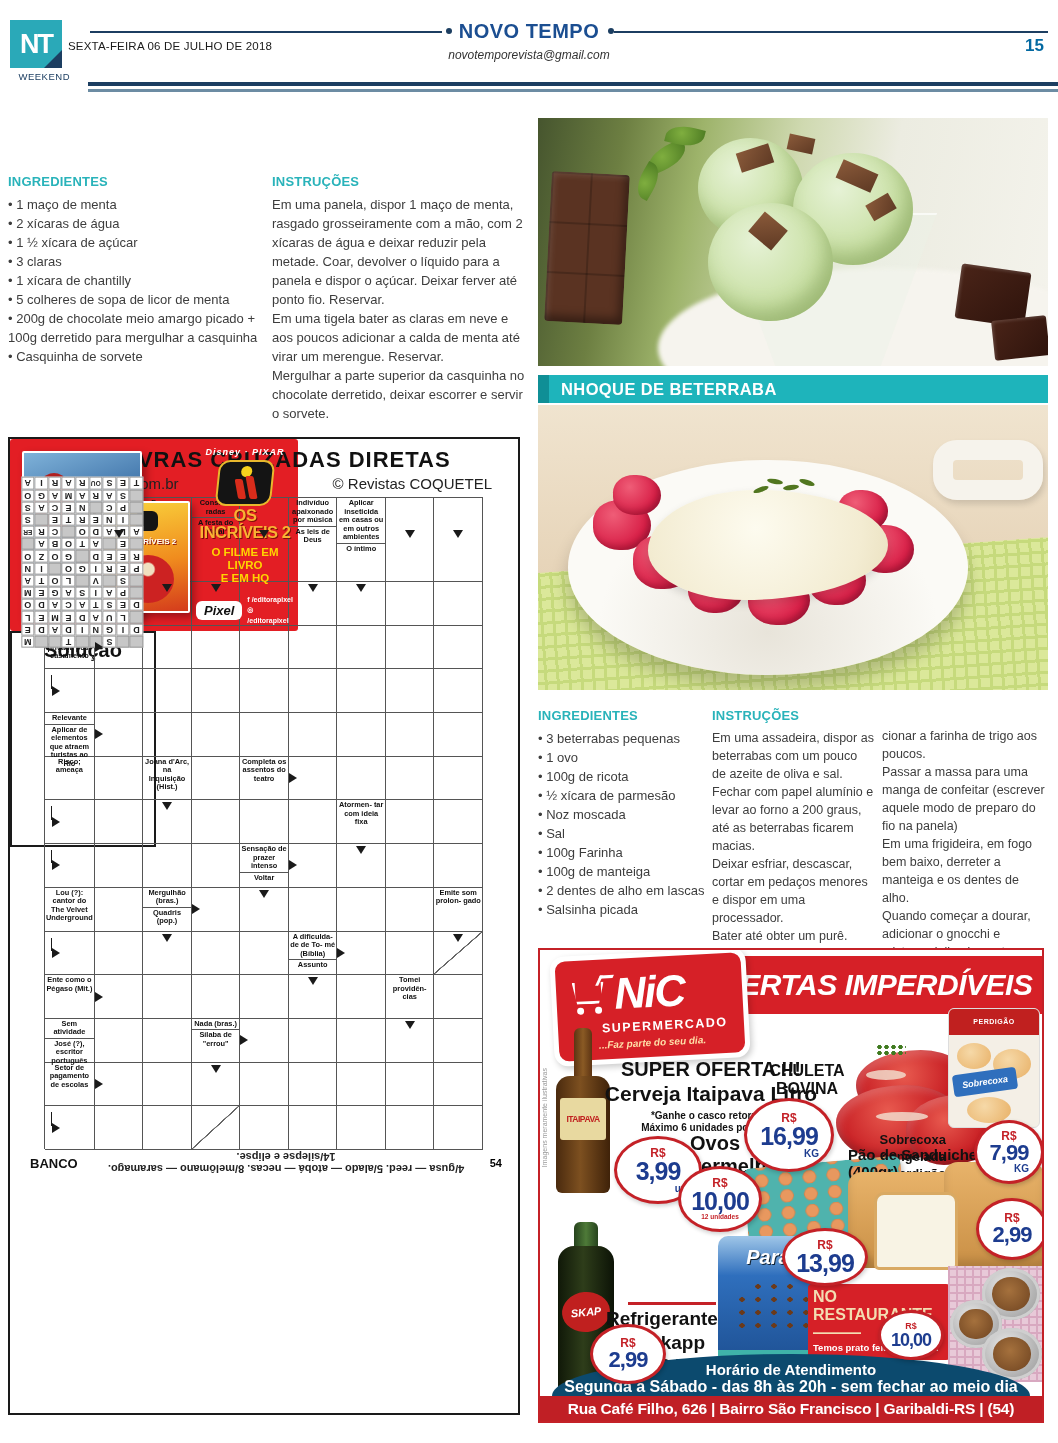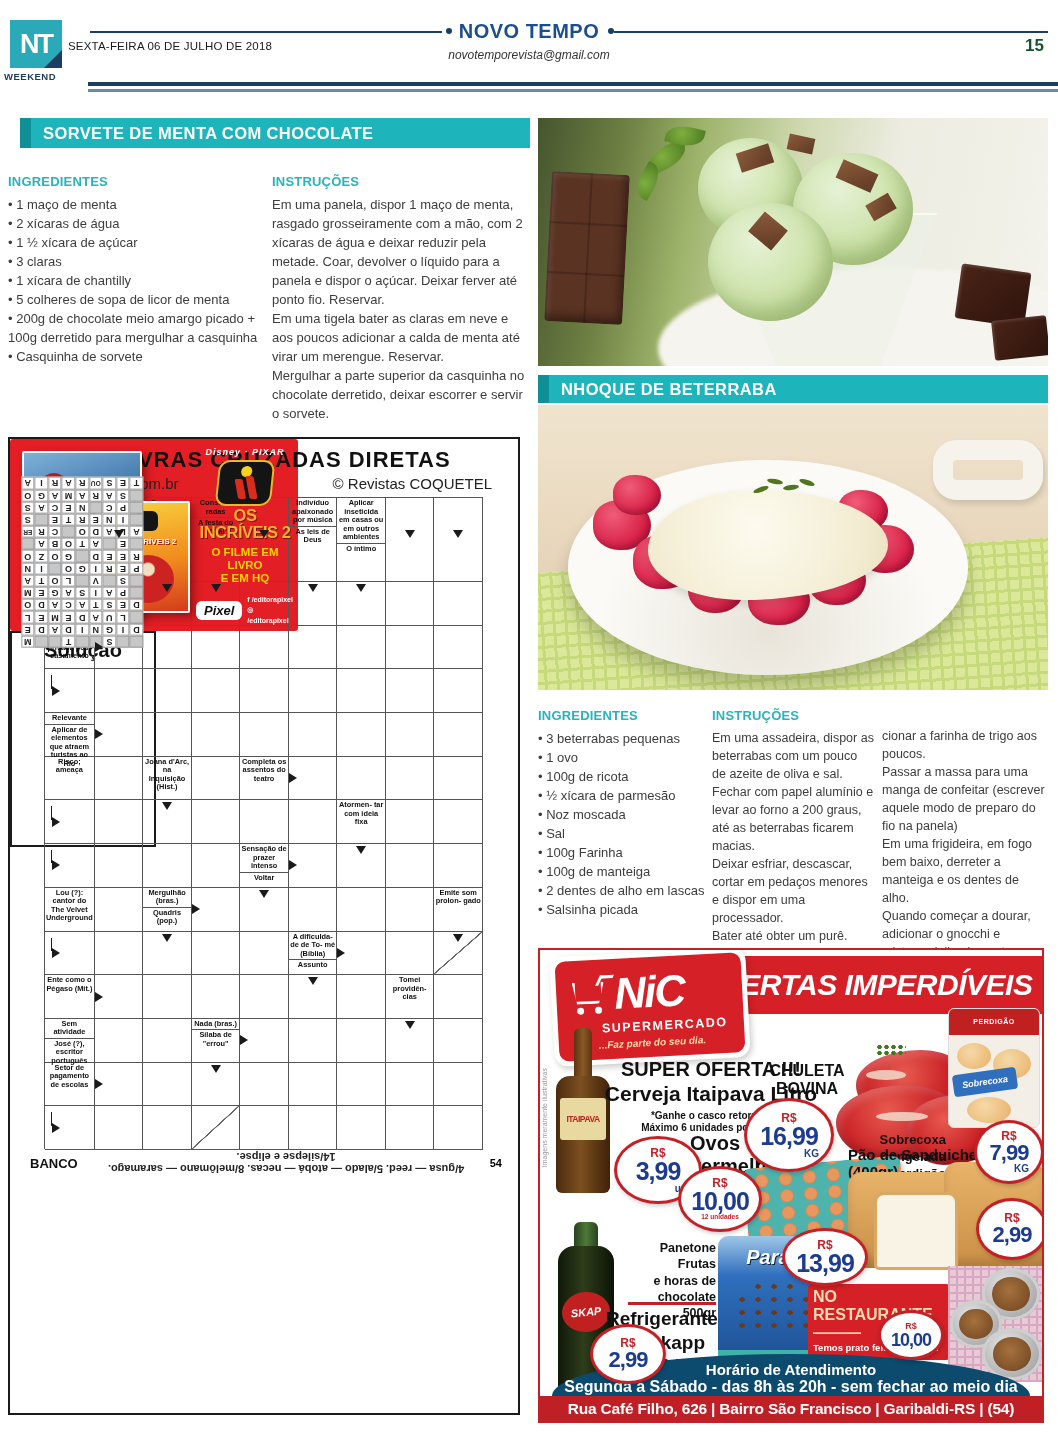--- a/index.html
+++ b/index.html
@@ -4,25 +4,25 @@
 <style>
   * { margin:0; padding:0; box-sizing:border-box; }
   body { background:#888; font-family:"Liberation Sans", sans-serif; }
   #page { position:relative; width:1058px; height:1443px; background:#fff; margin:0 auto; overflow:hidden; }
   .abs { position:absolute; }
 
   
   .logo-sq { left:10px; top:20px; width:52px; height:48px; background:#2aa9b8; color:#fff;
              font-weight:bold; font-size:27px; display:flex; align-items:center; justify-content:center; letter-spacing:-2px;}
   .logo-tri { left:44px; top:50px; width:0; height:0; border-left:18px solid transparent; border-bottom:18px solid #1c3e61; }
-  .logo-weekend { left:4px; top:71px; width:66px; text-align:left; font-size:9.5px; font-weight:700; color:#1c3e61; letter-spacing:.5px; }
+  .logo-weekend { left:4px; top:71px; width:66px; text-align:right; font-size:9.5px; font-weight:400; color:#1c3e61; letter-spacing:.5px; }
   .mast-date { left:68px; top:40px; font-size:11.5px; color:#1a1a1a; letter-spacing:.2px; }
   .mast-brand { left:0; top:20px; width:100%; text-align:center; font-size:20px; font-weight:800; color:#1b4e91; letter-spacing:.5px; }
   .mast-email { left:0; top:48px; width:100%; text-align:center; font-size:12px; font-style:italic; color:#333; }
-  .mast-page { right:14px; top:36px; font-size:17px; font-weight:bold; color:#14532d; }
+  .mast-page { right:14px; top:36px; font-size:17px; font-weight:bold; color:#0369a1; }
   .mline { top:31px; height:2px; background:#1c3e61; }
   .mdot { top:28px; width:6px; height:6px; border-radius:50%; background:#1c3e61; }
   .rule1 { left:88px; right:0; top:82px; height:4px; background:#1c3e61; }
   .rule2 { left:88px; right:0; top:89px; height:3px; background:#6c8ca3; }
 
   
   .teal-bar { height:30px; background:#1eb4bb; display:flex; align-items:center; }
   .bar-chip { width:11px; height:30px; background:#0f8f96; margin-right:12px; flex:none; }
   .teal-bar h2 { color:#fff; font-size:16.5px; font-weight:800; letter-spacing:.4px; }
   .sec-h { color:#29b3ba; font-weight:800; font-size:13px; margin-bottom:6px; letter-spacing:.2px; }
@@ -193,24 +193,20 @@
     <div class="abs mdot" style="left:446px;"></div>
     <div class="abs mast-brand">NOVO TEMPO</div>
     <div class="abs mast-email">novotemporevista@gmail.com</div>
     <div class="abs mdot" style="left:608px;"></div>
     <div class="abs mline" style="left:614px;width:434px;"></div>
     <div class="abs mast-page">15</div>
     <div class="abs rule1"></div>
     <div class="abs rule2"></div>
   </div>
 
-  <div class="abs teal-bar" style="left:20px;top:118px;width:510px;">
-    <div class="bar-chip"></div>
-    <h2>SORVETE DE MENTA COM CHOCOLATE</h2>
-  </div>
   <div class="abs" style="left:8px;top:174px;width:252px;">
     <div class="sec-h">INGREDIENTES</div>
     <ul class="ing-list">
         <li>1 maço de menta</li>
         <li>2 xícaras de água</li>
         <li>1 ½ xícara de açúcar</li>
         <li>3 claras</li>
         <li>1 xícara de chantilly</li>
         <li>5 colheres de sopa de licor de menta</li>
         <li>200g de chocolate meio amargo picado + 100g derretido para mergulhar a casquinha</li>
@@ -861,23 +857,20 @@
     <div class="bread">
       <div class="loaf" style="left:0;top:10px;width:120px;height:96px;"></div>
       <div class="loaf" style="left:96px;top:0;width:100px;height:106px;"></div>
       <div class="slice" style="left:26px;top:30px;width:84px;height:78px;"></div>
     </div>
     <div class="bub" style="left:436px;top:248px;width:72px;height:62px;">
       <span class="rs">R$</span>
         <span class="val" style="font-size:22px;">2,99</span>
     </div>
 
-    <div class="nic-h1" style="left:88px;top:290px;width:88px;text-align:right;font-size:12.5px;line-height:1.3;border-bottom:0;">
-      <span>Panetone Frutas</span><br><span>e horas de</span><br><span>chocolate</span><br><span>500gr</span>
-    </div>
     <div class="abs" style="left:88px;top:352px;width:88px;height:3px;background:#c42127;"></div>
     <div class="pane-pack">
       <div class="pane-brand">Parati</div>
       <div class="pane-dome"></div>
       <div class="pane-band"></div>
     </div>
     <div class="bub" style="left:242px;top:278px;width:86px;height:58px;">
       <span class="rs">R$</span>
         <span class="val">13,99</span>
     </div>

